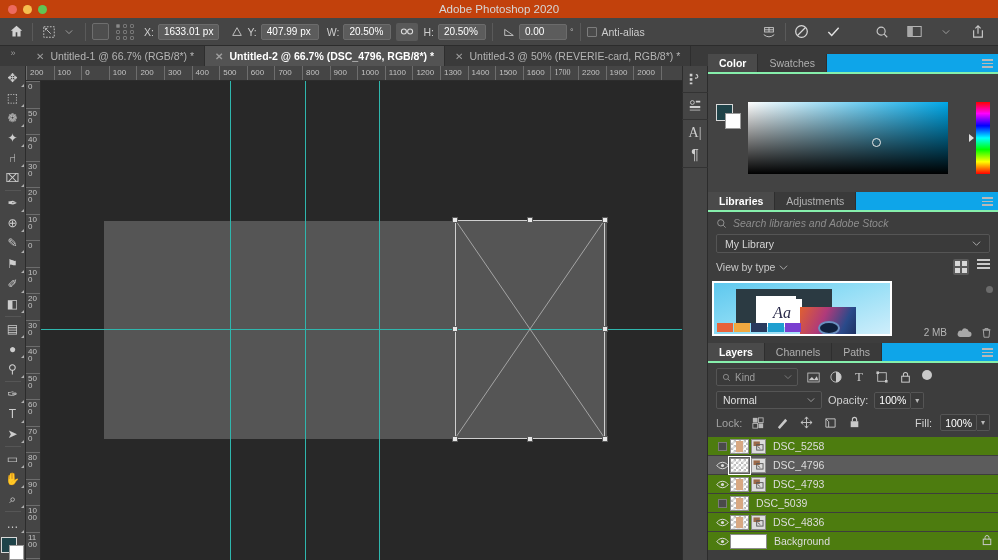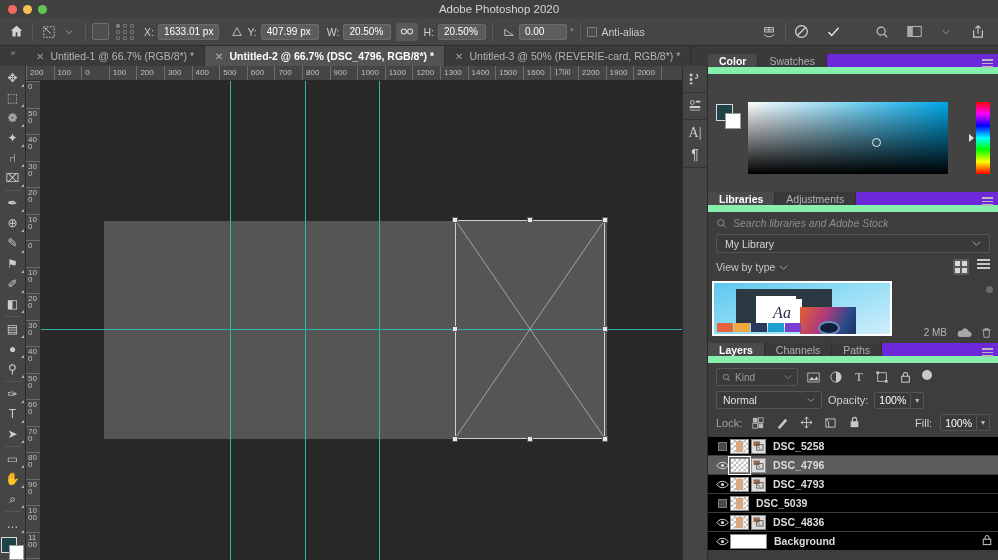--- a/index.html
+++ b/index.html
@@ -9,21 +9,21 @@
     font-size:11px;
     background:#1e1e1e;
     color:#c4c4c4;
     -webkit-font-smoothing:antialiased;
   }
   .app { position:relative; width:998px; height:560px; }
 
   
   .titlebar {
     position:absolute; top:0; left:0; width:998px; height:18px;
-    background:#404040; display:flex; align-items:center;
+    background:#c2410c; display:flex; align-items:center;
   }
   .traffic { position:absolute; left:8px; top:5px; display:flex; gap:6px; }
   .dot { width:9px; height:9px; border-radius:50%; }
   .dot.red{background:#ec6a5f;} .dot.yellow{background:#f5bf4f;} .dot.green{background:#61c554;}
   .title-text {
     width:100%; text-align:center; font-size:11.5px; color:#d6d6d6;
   }
 
   
   .optionsbar {
@@ -141,22 +141,22 @@
     display:flex; flex-direction:column; align-items:center;
   }
   .rail-grp { width:26px; border-bottom:1px solid #333; padding:4px 0;
     display:flex; flex-direction:column; align-items:center; gap:3px; }
   .rail-icon { width:20px; height:18px; display:flex; align-items:center;
     justify-content:center; color:#cfcfcf; }
 
   
   .panels { position:absolute; top:54px; left:708px; width:290px; height:506px; background:#3d3d3d; }
   .panel-tabs {
-    display:flex; align-items:stretch; height:20px; background:#6d28d9;
-    border-bottom:7px solid #86efac; position:relative;
+    display:flex; align-items:stretch; height:20px; background:#0ea5e9;
+    border-bottom:2px solid #86efac; position:relative;
   }
   .ptab {
     padding:0 11px; display:flex; align-items:center; font-size:10.5px;
     color:#b0b0b0; background:#3a3a3a; border-right:1px solid #2e2e2e;
   }
   .ptab.active { background:#4a4a4a; color:#ffffff; font-weight:bold; }
   .pmenu { position:absolute; right:5px; top:5px; width:11px; height:9px; }
   .pmenu span { display:block; height:1.5px; background:#b8b8b8; margin-bottom:2px; }
 
   
@@ -260,21 +260,21 @@
   .num-field {
     background:#3a3a3a; border:1px solid #555; border-radius:2px; height:17px;
     padding:0 4px; color:#ffffff; font-size:10.5px; display:flex; align-items:center;
     min-width:34px; justify-content:center;
   }
   .stepper { width:13px; height:17px; background:#3a3a3a; border:1px solid #555;
     border-left:none; border-radius:0 2px 2px 0; display:flex; align-items:center;
     justify-content:center; color:#b9b9b9; font-size:8px; }
   .lay-lock { display:flex; align-items:center; gap:8px; padding:0 8px 6px; color:#a2a2a2; }
 
-  .lay-list { background:#000000;font-weight:bold; }
+  .lay-list { background:#4d7c0f; }
   .lay-row {
     display:flex; align-items:center; height:19px; padding:0 6px;
     border-bottom:1px solid #3d3d3d; position:relative;
   }
   .lay-row.selected { background:#5c5c5c; }
   .eye { width:16px; display:flex; align-items:center; justify-content:center; color:#d6d6d6; }
   .eye-off { width:9px; height:9px; border:1px solid #7a7a7a; background:#4a4a4a; }
   .thumbs { display:flex; align-items:center; gap:2px; margin-right:7px; }
   .thumb {
     width:19px; height:15px; border:1px solid #8c8c8c; position:relative; overflow:hidden;

